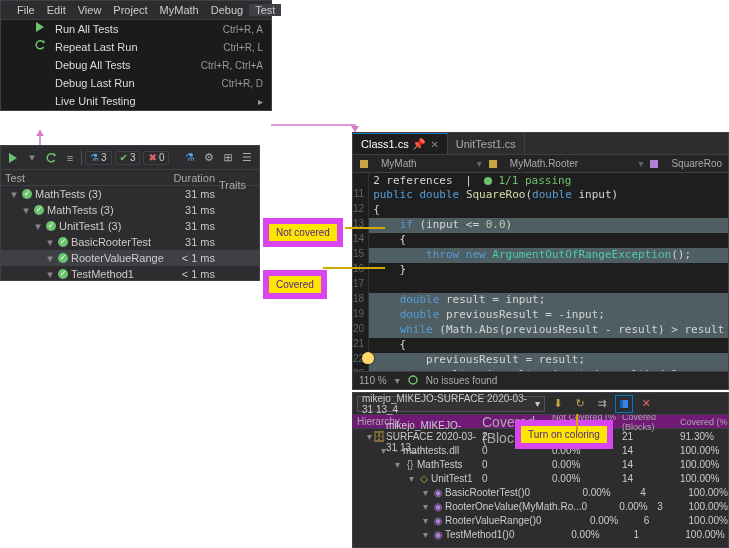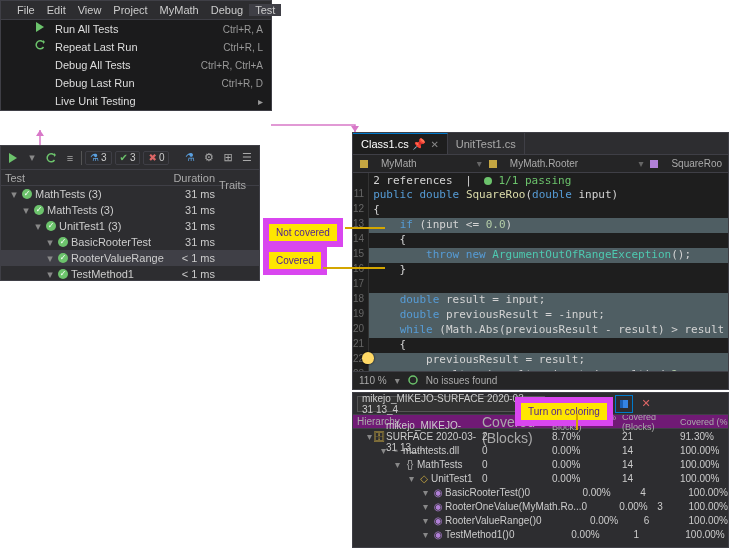--- a/index.html
+++ b/index.html
@@ -446,22 +446,22 @@
         <span class="h1 ind5"><span style="color:#888;width:8px;display:inline-block">▾</span><span class="cico" style="color:#b180d7">◉</span> TestMethod1()</span>
         <span class="h2">0</span>
         <span class="h3">0.00%</span>
         <span class="h4">1</span>
         <span class="h5">100.00%</span>
       </div>
     </div>
 </div>
 
 <div class="callout" style="left:263px;top:218px;">Not covered</div>
-<div class="callout" style="left:263px;top:246px;">Covered</div>
-<div class="callout" style="left:515px;top:397px;">Turn on coloring</div>
+<div class="callout" style="left:263px;top:270px;">Covered</div>
+<div class="callout" style="left:515px;top:420px;">Turn on coloring</div>
 <div class="bulb" style="left:362px;top:352px;"></div>
 
 <svg class="overlay">
 
   <path d="M271 125 L355 125 L355 132" stroke="#d878c8" stroke-width="1.5" fill="none"></path>
   <path d="M355 132 l-4 -6 l8 0 z" fill="#d878c8"></path>
 
   <path d="M40 130 L40 145" stroke="#d878c8" stroke-width="1.5" fill="none"></path>
   <path d="M40 130 l-4 6 l8 0 z" fill="#d878c8"></path>
 

